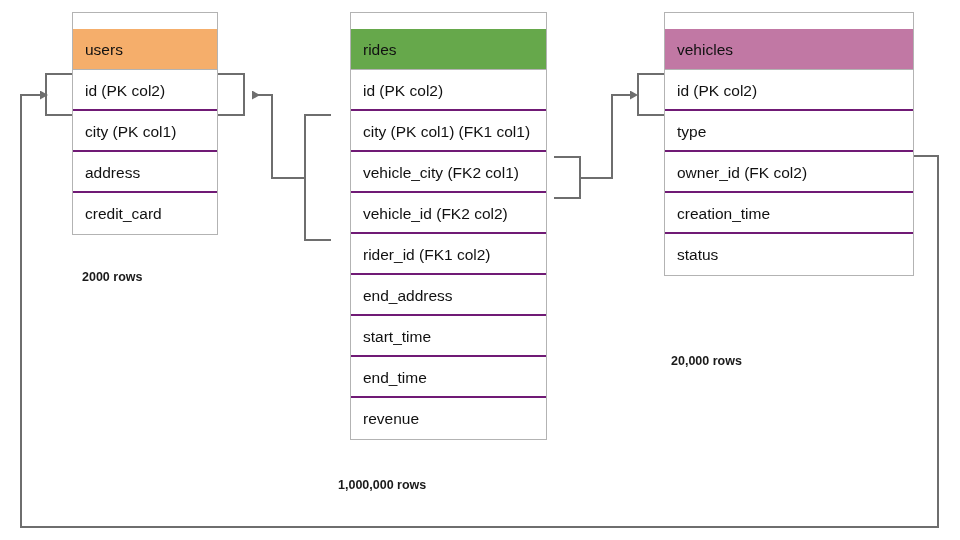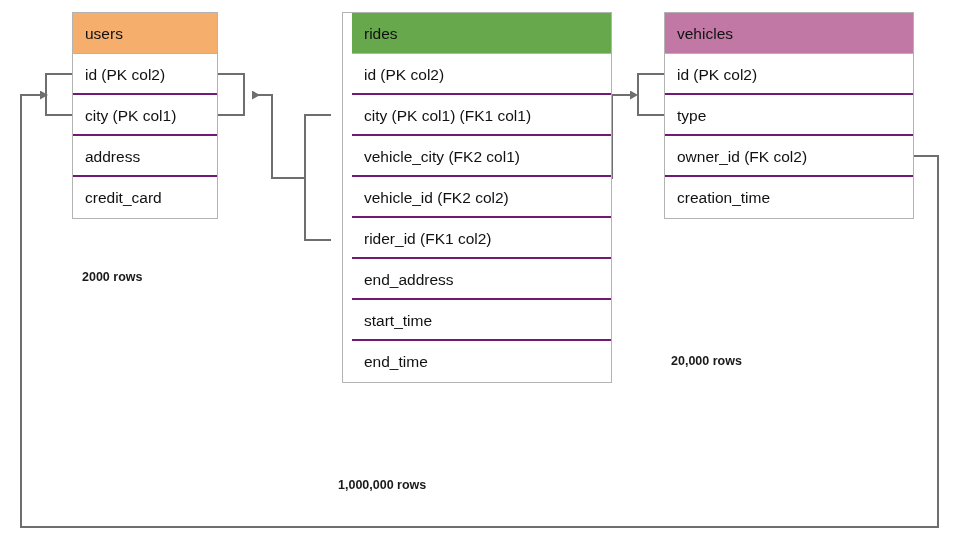--- a/index.html
+++ b/index.html
@@ -36,20 +36,21 @@
   .table-header {
     box-sizing: border-box;
     height: 41px;
     line-height: 41px;
     padding-left: 12px;
     font-size: 15.5px;
     color: #111111;
     border-bottom: 1px solid #b3b3b3;
     white-space: nowrap;
     overflow: hidden;
+    margin-top: 16px;
   }
   .table-row {
     box-sizing: border-box;
     height: 41px;
     line-height: 41px;
     padding-left: 12px;
     font-size: 15.5px;
     color: #111111;
     border-bottom: 2px solid #701a75;
     background: #ffffff;
@@ -126,35 +127,37 @@
 
   <div class="table-box" style="left:72px; top:12px; width:146px;">
     <div class="table-header" style="background:#f5ae6b;">users</div>
     <div class="table-row">id (PK col2)</div>
     <div class="table-row">city (PK col1)</div>
     <div class="table-row">address</div>
     <div class="table-row">credit_card</div>
   </div>
   <div class="row-count" style="left:82px; top:270px;">2000 rows</div>
 
-  <div class="table-box" style="left:342px; top:12px; width:270px;padding-left:9px;">
+  <div class="table-box" style="left:350px; top:12px; width:197px;">
     <div class="table-header" style="background:#66a84b;">rides</div>
     <div class="table-row">id (PK col2)</div>
     <div class="table-row">city (PK col1) (FK1 col1)</div>
     <div class="table-row">vehicle_city (FK2 col1)</div>
     <div class="table-row">vehicle_id (FK2 col2)</div>
     <div class="table-row">rider_id (FK1 col2)</div>
     <div class="table-row">end_address</div>
     <div class="table-row">start_time</div>
     <div class="table-row">end_time</div>
+    <div class="table-row">revenue</div>
   </div>
   <div class="row-count" style="left:338px; top:478px;">1,000,000 rows</div>
 
   <div class="table-box" style="left:664px; top:12px; width:250px;">
     <div class="table-header" style="background:#c178a4;">vehicles</div>
     <div class="table-row">id (PK col2)</div>
     <div class="table-row">type</div>
     <div class="table-row">owner_id (FK col2)</div>
     <div class="table-row">creation_time</div>
+    <div class="table-row">status</div>
   </div>
   <div class="row-count" style="left:671px; top:354px;">20,000 rows</div>
 
 </div>
 
 </body></html>

